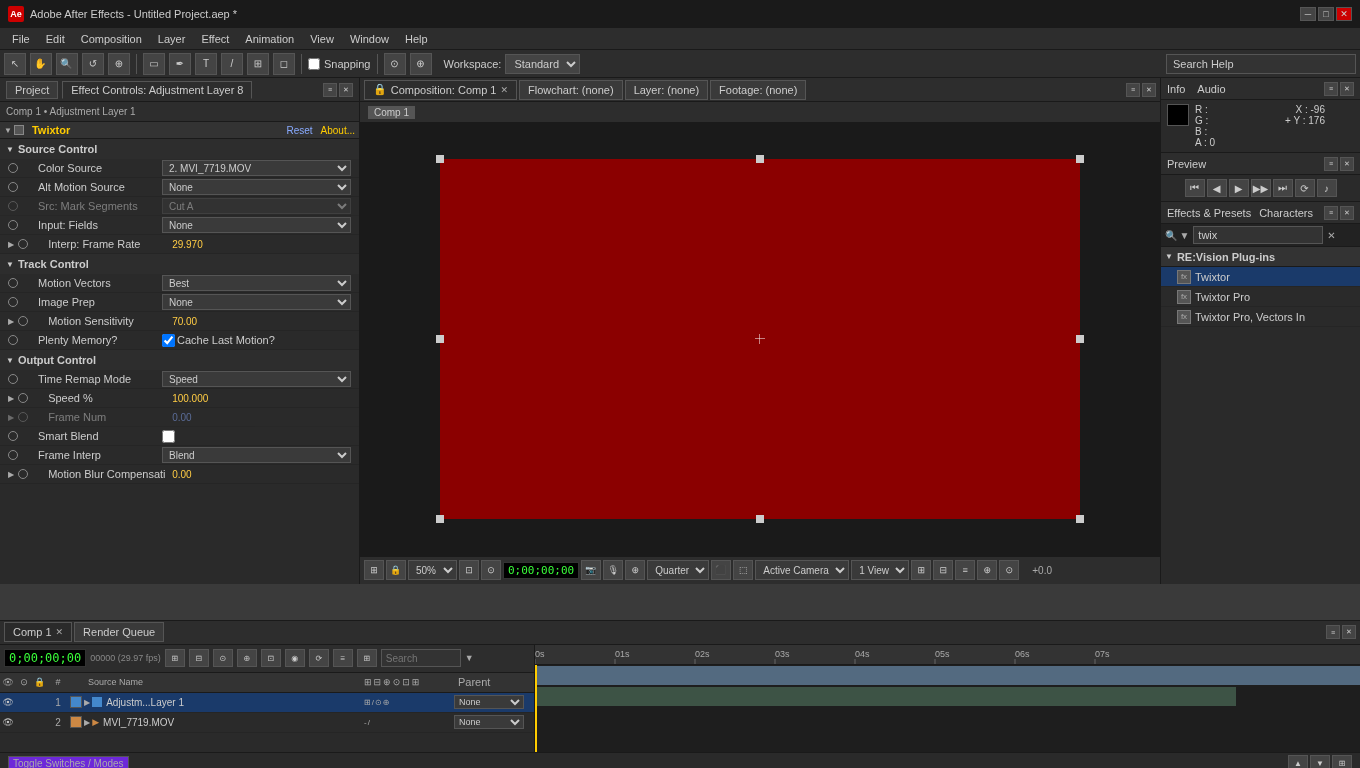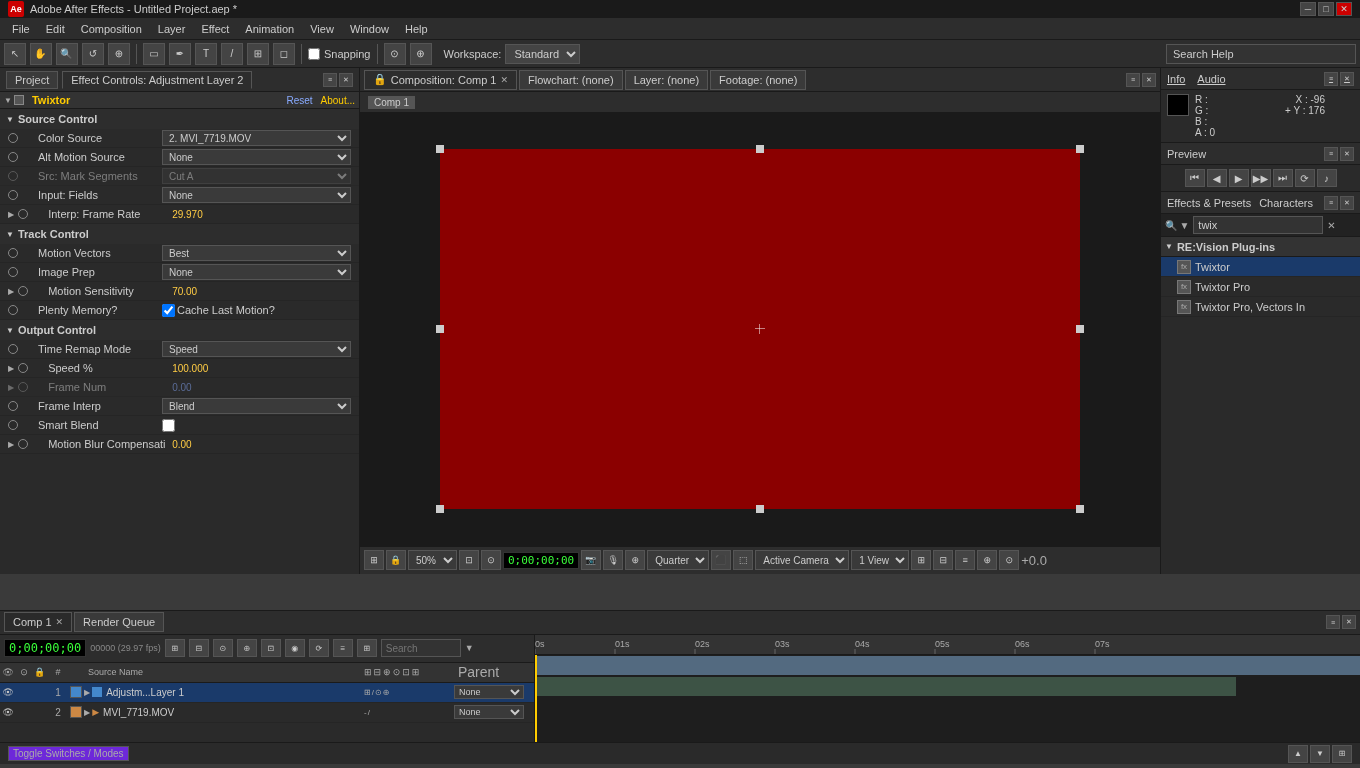--- a/index.html
+++ b/index.html
@@ -1,19 +1,19 @@
 <!DOCTYPE html>
 <html><head>
   <meta charset="utf-8">
   <style>
     * { margin: 0; padding: 0; box-sizing: border-box; }
     body { font-family: Arial, sans-serif; font-size: 11px; background: #3a3a3a; color: #cccccc; width: 1360px; height: 768px; overflow: hidden; }
 
     
-    .title-bar { background: #1a1a1a; height: 18px; display: flex; align-items: center; justify-content: space-between; padding: 0 8px; gap: 12px; }
+    .title-bar { background: #1a1a1a; height: 28px; display: flex; align-items: center; justify-content: space-between; padding: 0 8px; gap: 12px; }
     .title-bar-left { display: flex; align-items: center; gap: 6px; }
     .title-bar-icon { width: 16px; height: 16px; background: #cc0000; border-radius: 2px; display: flex; align-items: center; justify-content: center; font-size: 9px; color: white; font-weight: bold; }
     .title-bar-text { color: #cccccc; font-size: 11px; }
     .title-bar-controls { display: flex; gap: 2px; }
     .title-btn { width: 16px; height: 14px; border: 1px solid #555; background: #444; cursor: pointer; display: flex; align-items: center; justify-content: center; font-size: 9px; color: #ccc; }
     .title-btn.close { background: #cc0000; }
 
     
     .menu-bar { background: #2d2d2d; height: 22px; display: flex; align-items: center; padding: 0 4px; border-bottom: 1px solid #1a1a1a; }
     .menu-item { padding: 2px 8px; cursor: pointer; color: #cccccc; font-size: 11px; }
@@ -82,21 +82,21 @@
     .canvas-crosshair::after { width: 10px; height: 1px; top: 4px; left: 0; }
 
     .viewer-controls { background: #2d2d2d; height: 28px; display: flex; align-items: center; padding: 0 4px; gap: 2px; border-top: 1px solid #1a1a1a; }
     .ctrl-dropdown { background: #3a3a3a; border: 1px solid #555; color: #ccc; font-size: 10px; padding: 0 3px; height: 20px; }
     .ctrl-btn { width: 20px; height: 20px; background: #444; border: 1px solid #555; color: #ccc; font-size: 9px; display: flex; align-items: center; justify-content: center; cursor: pointer; }
     .timecode { background: #000; color: #3aff3a; font-family: monospace; font-size: 11px; padding: 1px 4px; border: 1px solid #333; }
 
     
     .right-panel { width: 200px; background: #2a2a2a; border-left: 1px solid #1a1a1a; display: flex; flex-direction: column; }
     .info-panel { border-bottom: 1px solid #1a1a1a; }
-    .info-header { background: #2d2d2d; height: 22px; display: flex; align-items: center; padding: 0 6px; gap: 4px; font-size: 11px; color: #ccc; border-bottom: 1px solid #1a1a1a; text-decoration: underline; }
+    .info-header { background: #2d2d2d; height: 22px; display: flex; align-items: center; padding: 0 6px; gap: 4px; font-size: 11px; color: #ccc; border-bottom: 1px solid #1a1a1a; }
     .info-content { padding: 4px 6px; }
 
     .preview-panel { border-bottom: 1px solid #1a1a1a; }
     .preview-header { background: #2d2d2d; height: 22px; display: flex; align-items: center; padding: 0 6px; font-size: 11px; color: #ccc; border-bottom: 1px solid #1a1a1a; }
     .preview-controls { padding: 4px; display: flex; align-items: center; justify-content: center; gap: 2px; }
     .prev-btn { width: 20px; height: 18px; background: #444; border: 1px solid #555; color: #ccc; font-size: 10px; display: flex; align-items: center; justify-content: center; cursor: pointer; }
 
     .effects-panel { flex: 1; display: flex; flex-direction: column; }
     .effects-header { background: #2d2d2d; height: 22px; display: flex; align-items: center; padding: 0 6px; font-size: 11px; color: #ccc; border-bottom: 1px solid #1a1a1a; }
     .effects-search { display: flex; align-items: center; padding: 2px 4px; background: #222; border-bottom: 1px solid #1a1a1a; gap: 2px; }
@@ -210,26 +210,27 @@
   </select>
   <input class="search-bar" type="text" value="Search Help" style="">
 </div>
 
 <div style="display:flex; flex-direction:column; height: calc(768px - 22px - 22px - 28px); gap: 36px;">
   <div class="main-layout">
 
     <div class="left-panel">
       <div class="panel-header">
         <div class="panel-tab">Project</div>
-        <div class="panel-tab active">Effect Controls: Adjustment Layer 2</div>
+        <div class="panel-tab active">Effect Controls: Adjustment Layer 8</div>
         <div class="panel-controls">
           <div class="panel-ctrl-btn">≡</div>
           <div class="panel-ctrl-btn">✕</div>
         </div>
       </div>
+      <div class="breadcrumb">Comp 1 • Adjustment Layer 1</div>
       <div class="effect-controls">
 
         <div class="effect-title">
           <span style="font-size:8px; color:#aaa; margin-right:2px;">▼</span>
           <span style="width:10px;height:10px;background:#555;border:1px solid #888;display:inline-block;margin-right:4px;"></span>
           <span class="effect-title-text">Twixtor</span>
           <span class="effect-reset">Reset</span>
           <span class="effect-about">About...</span>
         </div>
 
@@ -346,32 +347,32 @@
         <div class="property-row" style="opacity:0.5;">
           <span class="sub-triangle">▶</span>
           <span class="stop-watch" style="margin-right:4px;"></span>
           <span class="property-name indented">Frame Num</span>
           <div class="property-value">
             <span class="value-text">0.00</span>
           </div>
         </div>
         <div class="property-row">
           <span class="stop-watch" style="margin-right:4px;"></span>
+          <span class="property-name indented">Smart Blend</span>
+          <div class="property-value">
+            <input type="checkbox" style="">
+          </div>
+        </div>
+        <div class="property-row">
+          <span class="stop-watch" style="margin-right:4px;"></span>
           <span class="property-name indented">Frame Interp</span>
           <div class="property-value">
             <select class="value-dropdown">
               <option>Blend</option>
             </select>
-          </div>
-        </div>
-        <div class="property-row">
-          <span class="stop-watch" style="margin-right:4px;"></span>
-          <span class="property-name indented">Smart Blend</span>
-          <div class="property-value">
-            <input type="checkbox" style="">
           </div>
         </div>
         <div class="property-row">
           <span class="sub-triangle">▶</span>
           <span class="stop-watch" style="margin-right:4px;"></span>
           <span class="property-name indented">Motion Blur Compensati</span>
           <div class="property-value">
             <span class="value-text yellow">0.00</span>
           </div>
         </div>
@@ -432,21 +433,21 @@
           <option>Active Camera</option>
         </select>
         <select class="ctrl-dropdown">
           <option>1 View</option>
         </select>
         <div class="ctrl-btn">⊞</div>
         <div class="ctrl-btn">⊟</div>
         <div class="ctrl-btn">≡</div>
         <div class="ctrl-btn">⊕</div>
         <div class="ctrl-btn">⊙</div>
-        <span style="font-size:13px; color:#aaa;">+0.0</span>
+        <span style="font-size:10px; color:#aaa;margin-left:11px;">+0.0</span>
       </div>
     </div>
 
     <div class="right-panel">
 
       <div class="info-panel">
         <div class="info-header">
           <span>Info</span>
           <span style="margin-left:8px;">Audio</span>
           <div class="panel-controls" style="margin-left:auto;">
@@ -573,21 +574,21 @@
           <div class="col-color"></div>
           <div class="col-name">Source Name</div>
           <div style="width:90px; font-size:9px; color:#aaa; display:flex; gap:2px;">
             <span>⊞</span>
               <span>⊟</span>
               <span>⊕</span>
               <span>⊙</span>
               <span>⊡</span>
               <span>⊞</span>
           </div>
-          <div style="width:80px; font-size:14px; color:#aaa; padding-left:4px;">Parent</div>
+          <div style="width:80px; font-size:11px; color:#aaa; padding-left:4px;">Parent</div>
         </div>
 
         <div class="layer-rows">
           <div class="layer-row selected">
             <div class="layer-eye">👁</div>
             <div style="width:16px;text-align:center;font-size:9px;"></div>
             <div style="width:16px;text-align:center;font-size:9px;"></div>
             <div class="layer-num">1</div>
             <div style="width:12px;height:12px;background:#4488cc;border:1px solid #555;margin:0 2px;"></div>
             <div style="display:flex;align-items:center;gap:2px;flex:1;">

